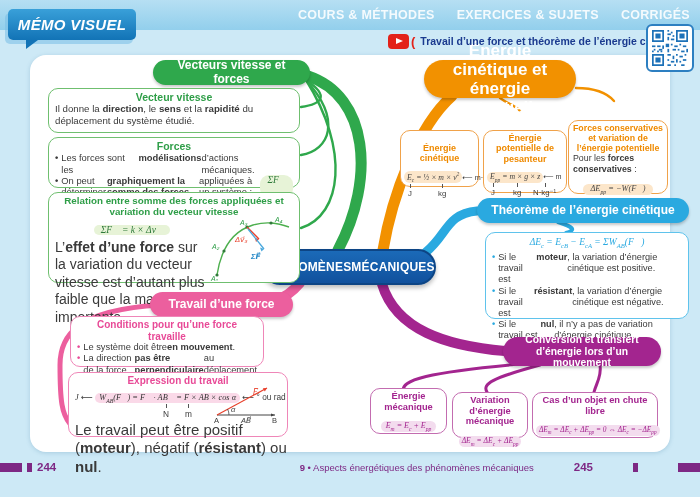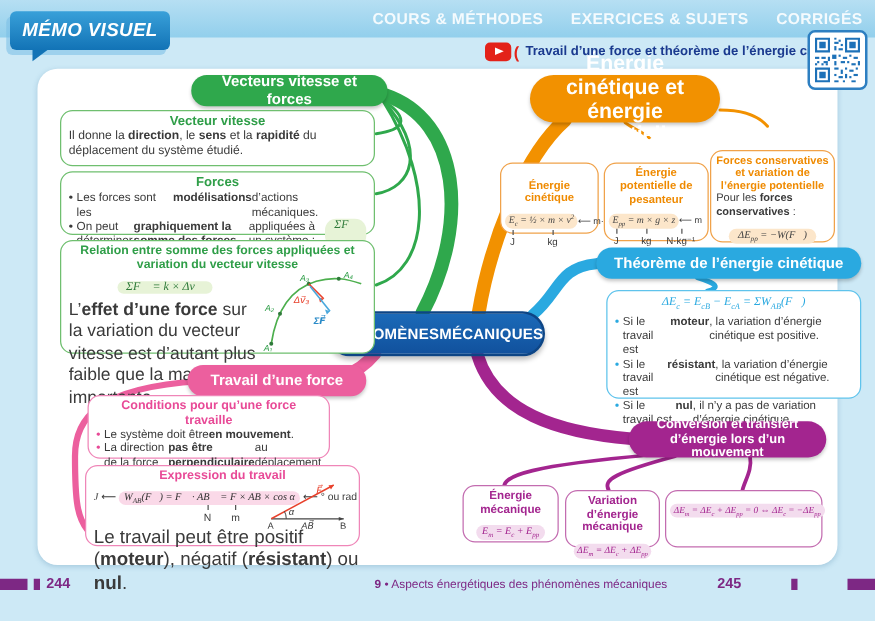--- a/index.html
+++ b/index.html
@@ -318,20 +318,21 @@
   </div>
 
   <div class="box m" style="left:452px;top:392px;width:76px;height:46px;padding:2px 3px;">
     <div class="btitle m" style="font-size:9.3px;">Variation d’énergie mécanique</div>
     <div class="m" style="text-align:center;margin-top:2px;">
       <span class="fpill" style="font-size:7.6px;padding:0 3px;">ΔE<sub>m</sub> = ΔE<sub>c</sub> + ΔE<sub>pp</sub></span>
     </div>
   </div>
 
   <div class="box m" style="left:532px;top:392px;width:126px;height:46px;padding:2px 3px;">
+    <div class="btitle m" style="font-size:9.3px;">Cas d’un objet en chute libre</div>
     <div class="m" style="text-align:center;margin-top:2px;">
       <span class="fpill" style="font-size:7.4px;padding:0 3px;">ΔE<sub>m</sub> = ΔE<sub>c</sub> + ΔE<sub>pp</sub> = 0 ⇔ ΔE<sub>c</sub> = −ΔE<sub>pp</sub></span>
     </div>
   </div>
 
   <div class="foot" style="left:0;top:461px;">
     <span class="pgblock" style="width:22px;"></span>
     <span class="pgblock" style="width:5px;"></span>
     <span class="pgnum">244</span>
   </div>

